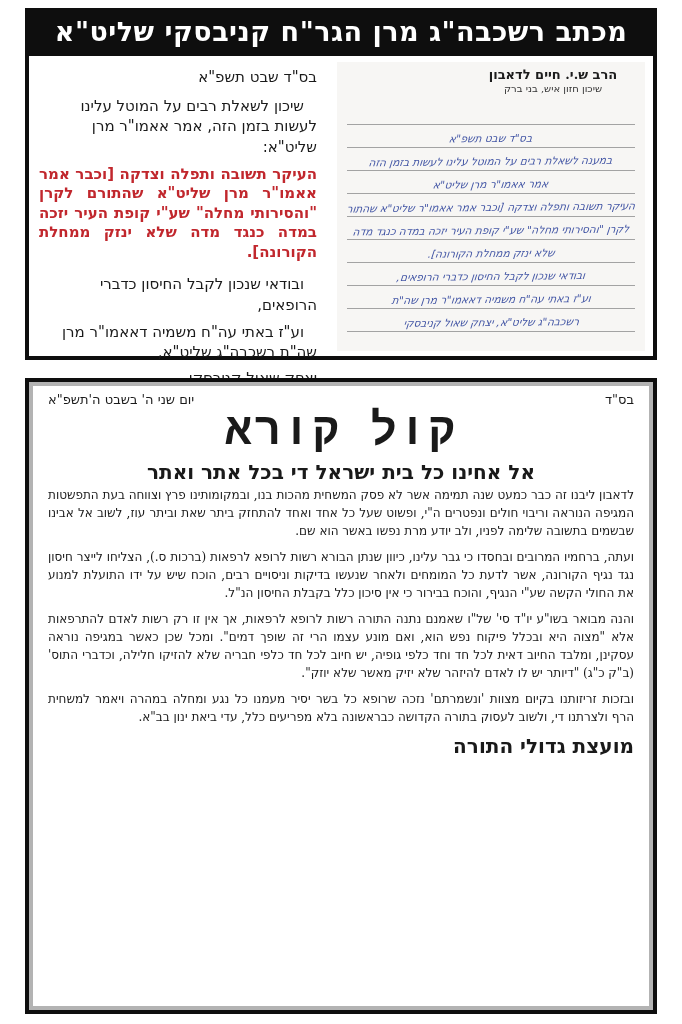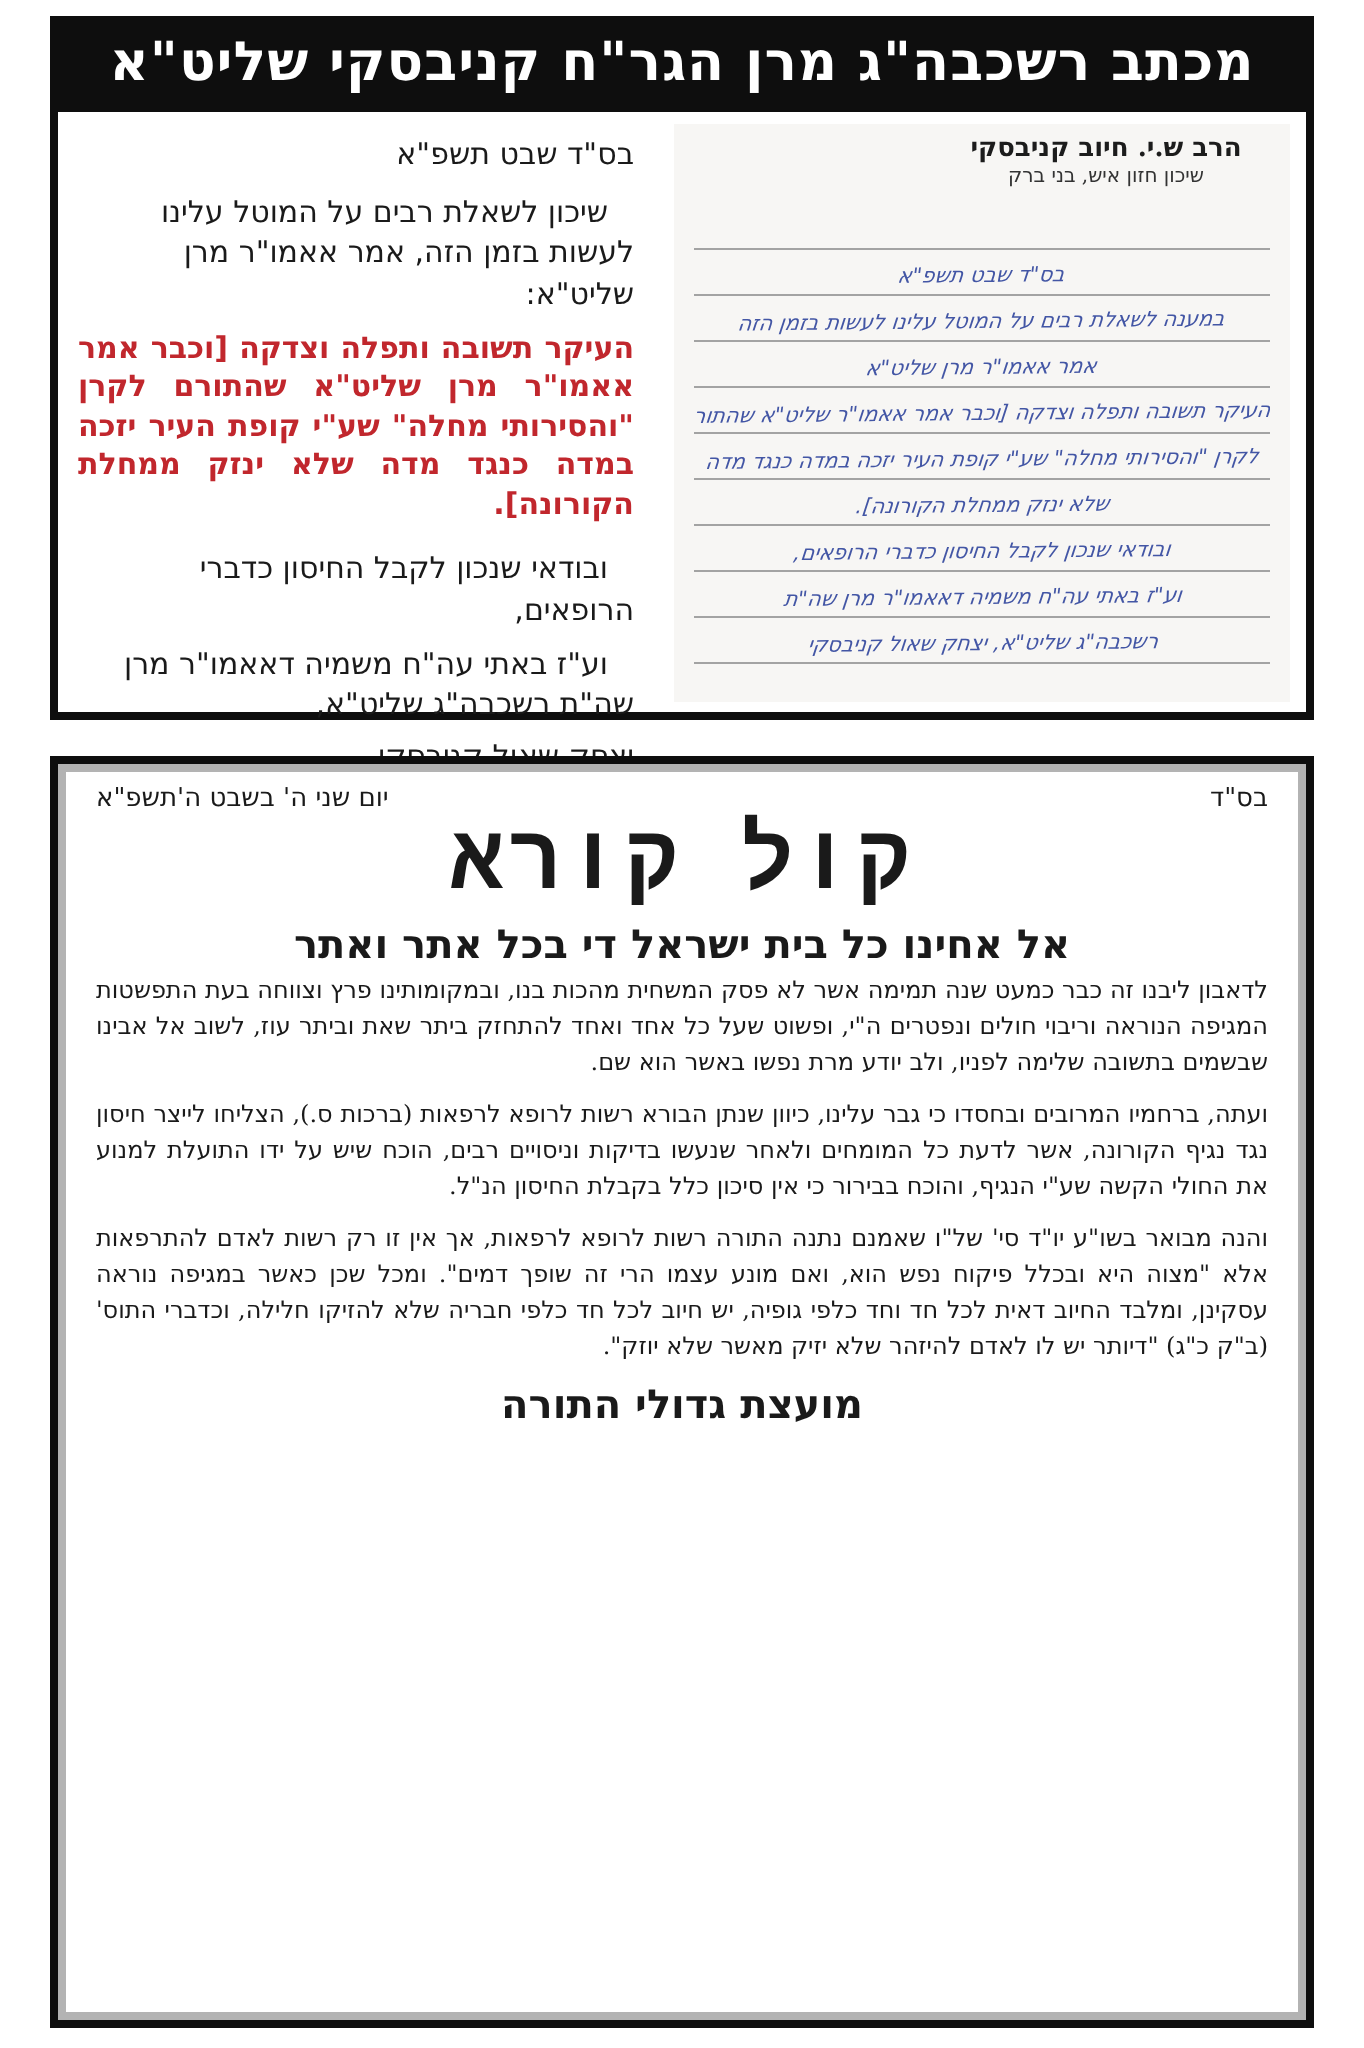--- a/index.html
+++ b/index.html
@@ -61,32 +61,32 @@
   .bottom-inner {
     border:4px solid #b3b3b3; width:100%; height:100%;
     padding:6px 15px 6px 15px; overflow:hidden;
     font-family:"DejaVu Serif","DejaVu Sans","Liberation Serif",serif;
     color:#1a1a1a;
   }
   .kk-header { display:flex; justify-content:space-between; font-size:13px; }
   .kk-title { text-align:center; font-size:45px; font-weight:bold; margin:0 0 2px 0; letter-spacing:2px;font-family:Liberation Mono, monospace; }
   .kk-subtitle { text-align:center; font-size:20px; font-weight:bold; margin-bottom:2px; }
   .kk-p { font-size:12px; line-height:1.5; text-align:justify; margin-bottom:8px; }
-  .kk-sig { text-align:center; font-size:20px; font-weight:bold; margin-top:4px; }
+  .kk-sig { text-align:right; font-size:20px; font-weight:bold; margin-top:4px; }
 </style>
 </head>
 <body>
 
 <div class="top-frame">
   <div class="banner">מכתב רשכבה"ג מרן הגר"ח קניבסקי שליט"א</div>
   <div class="letter-body">
 
     <div class="scan-col">
       <div class="letterhead">
-        <div class="letterhead-name">הרב ש.י. חיוב קניבסקי</div>
+        <div class="letterhead-name">הרב ש.י. חיים לדאבון</div>
         <div class="letterhead-sub">שיכון חזון איש, בני ברק</div>
       </div>
       <div class="hw-area">
         <div class="hw-row"><span></span></div>
         <div class="hw-row"><span>בס"ד שבט תשפ"א</span></div>
         <div class="hw-row"><span>במענה לשאלת רבים על המוטל עלינו לעשות בזמן הזה</span></div>
         <div class="hw-row"><span>אמר אאמו"ר מרן שליט"א</span></div>
         <div class="hw-row"><span>העיקר תשובה ותפלה וצדקה [וכבר אמר אאמו"ר שליט"א שהתורם</span></div>
         <div class="hw-row"><span>לקרן "והסירותי מחלה" שע"י קופת העיר יזכה במדה כנגד מדה</span></div>
         <div class="hw-row"><span>שלא ינזק ממחלת הקורונה].</span></div>
@@ -112,15 +112,16 @@
   <div class="bottom-inner">
     <div class="kk-header">
       <span>בס"ד</span>
       <span>יום שני ה' בשבט ה'תשפ"א</span>
     </div>
     <div class="kk-title">קול קורא</div>
     <div class="kk-subtitle">אל אחינו כל בית ישראל די בכל אתר ואתר</div>
     <p class="kk-p">לדאבון ליבנו זה כבר כמעט שנה תמימה אשר לא פסק המשחית מהכות בנו, ובמקומותינו פרץ וצווחה בעת התפשטות המגיפה הנוראה וריבוי חולים ונפטרים ה"י, ופשוט שעל כל אחד ואחד להתחזק ביתר שאת וביתר עוז, לשוב אל אבינו שבשמים בתשובה שלימה לפניו, ולב יודע מרת נפשו באשר הוא שם.</p>
     <p class="kk-p">ועתה, ברחמיו המרובים ובחסדו כי גבר עלינו, כיוון שנתן הבורא רשות לרופא לרפאות (ברכות ס.), הצליחו לייצר חיסון נגד נגיף הקורונה, אשר לדעת כל המומחים ולאחר שנעשו בדיקות וניסויים רבים, הוכח שיש על ידו התועלת למנוע את החולי הקשה שע"י הנגיף, והוכח בבירור כי אין סיכון כלל בקבלת החיסון הנ"ל.</p>
     <p class="kk-p">והנה מבואר בשו"ע יו"ד סי' של"ו שאמנם נתנה התורה רשות לרופא לרפאות, אך אין זו רק רשות לאדם להתרפאות אלא "מצוה היא ובכלל פיקוח נפש הוא, ואם מונע עצמו הרי זה שופך דמים". ומכל שכן כאשר במגיפה נוראה עסקינן, ומלבד החיוב דאית לכל חד וחד כלפי גופיה, יש חיוב לכל חד כלפי חבריה שלא להזיקו חלילה, וכדברי התוס' (ב"ק כ"ג) "דיותר יש לו לאדם להיזהר שלא יזיק מאשר שלא יוזק".</p>
+    <p class="kk-p">ובזכות זריזותנו בקיום מצוות 'ונשמרתם' נזכה שרופא כל בשר יסיר מעמנו כל נגע ומחלה במהרה ויאמר למשחית הרף ולצרתנו די, ולשוב לעסוק בתורה הקדושה כבראשונה בלא מפריעים כלל, עדי ביאת ינון בב"א.</p>
     <div class="kk-sig">מועצת גדולי התורה</div>
   </div>
 </div>
 
 </body></html>

